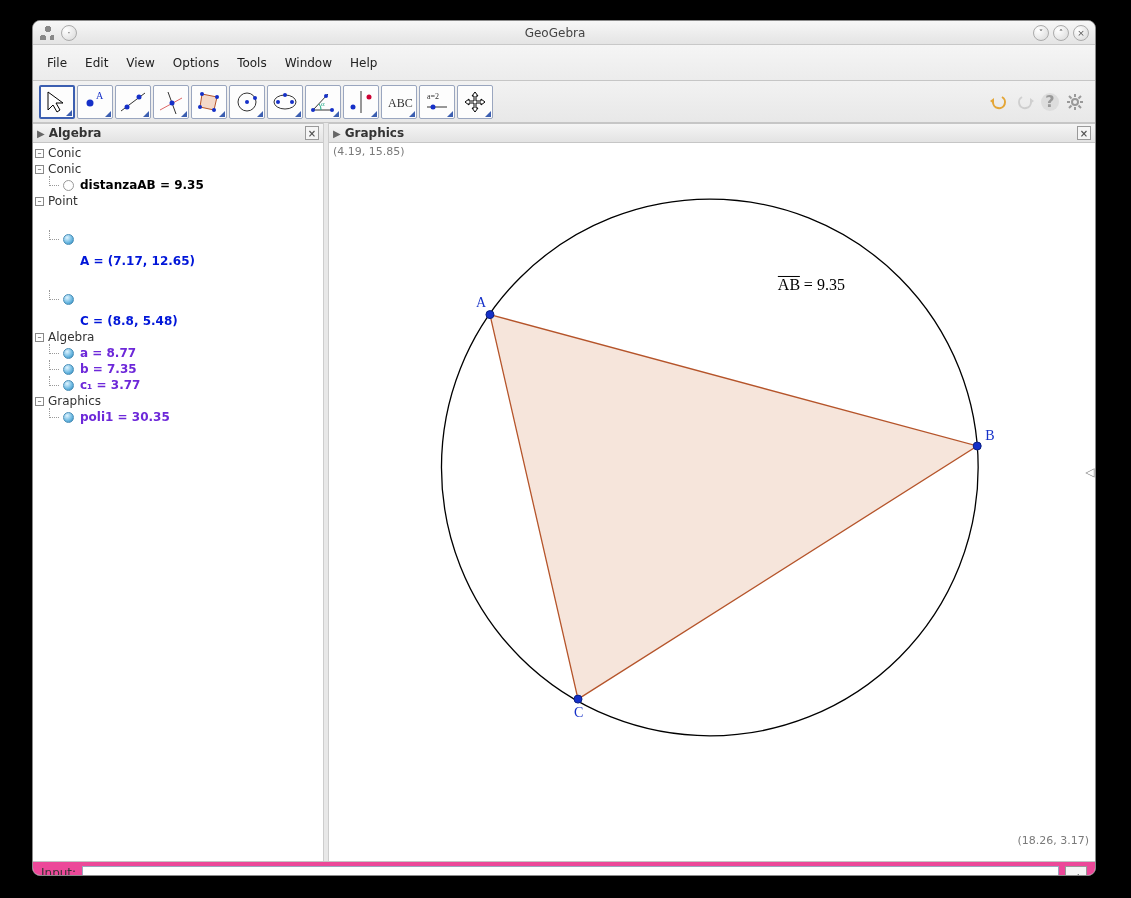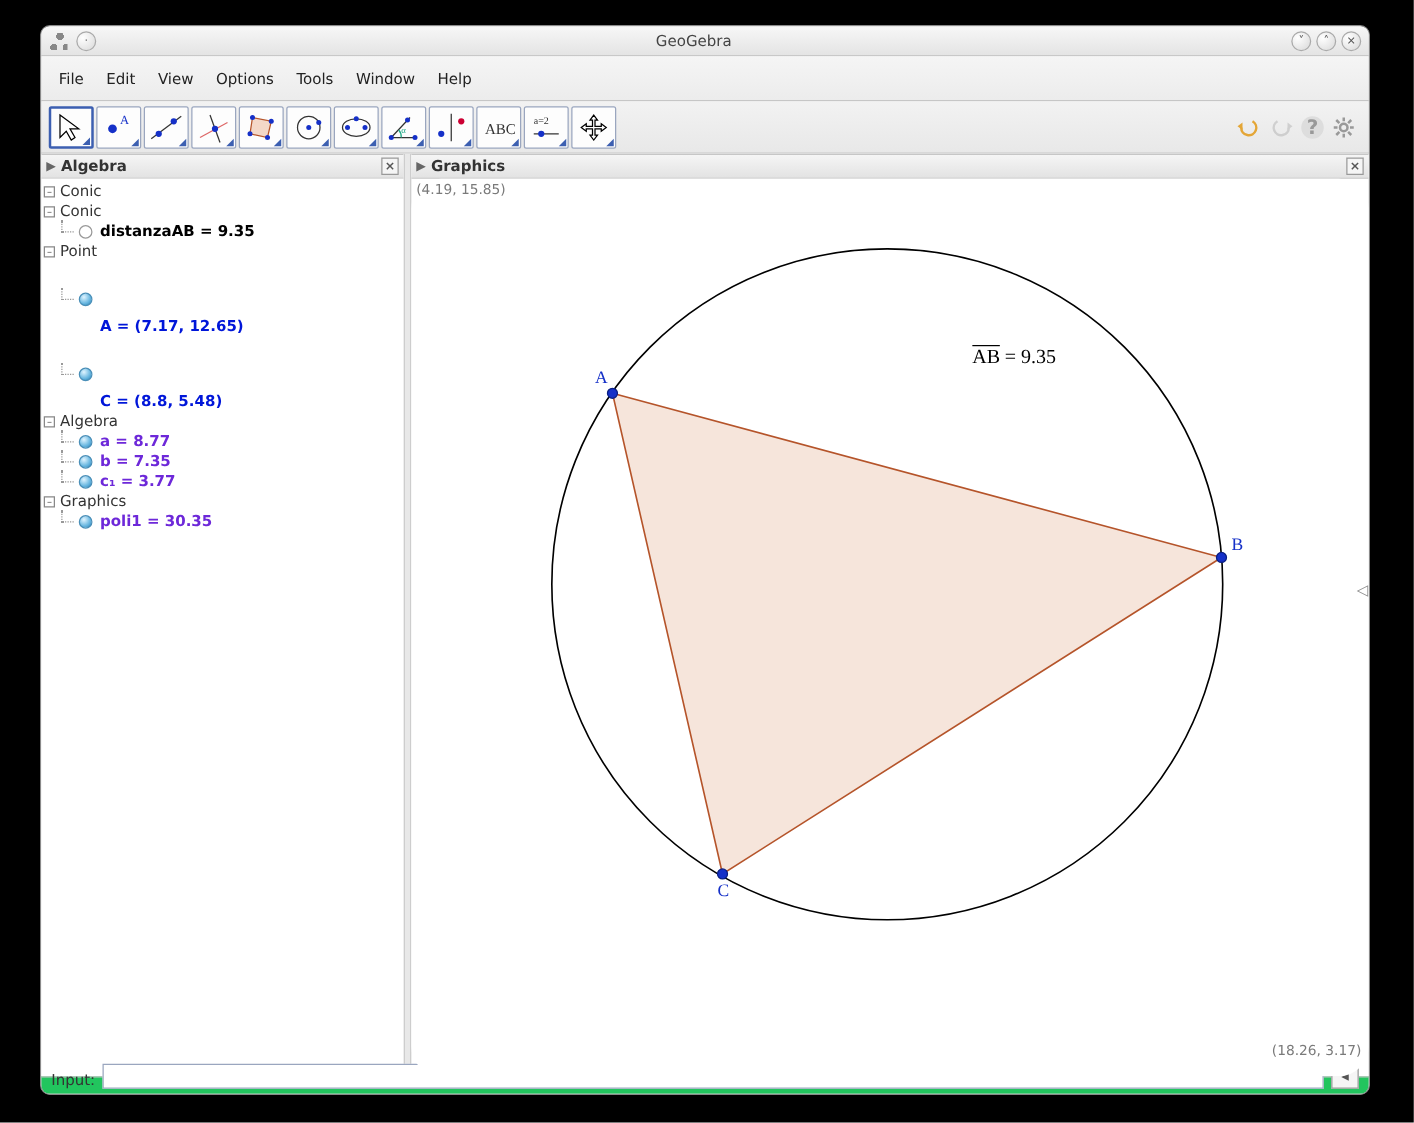--- a/index.html
+++ b/index.html
@@ -141,21 +141,21 @@
   .coord-tl { position:absolute; left:4px; top:2px; color:#7a7a7a; font-size:11px; }
   .coord-br { position:absolute; right:6px; bottom:14px; color:#7a7a7a; font-size:11px; }
   .side-tab {
     position:absolute; right:0; top:320px; width:10px; height:18px;
     display:flex; align-items:center; justify-content:center; color:#888;
   }
 
   
   .inputbar {
     height:14px; border-top:1px solid #c6c6c6;
-    background:#22c55e; display:flex; align-items:flex-end; padding:4px 8px; gap:6px;
+    background:#ec4899; display:flex; align-items:flex-start; padding:4px 8px; gap:6px;
   }
   .inputbar label { color:#333; }
   .inputbar input {
     flex:1; height:20px; border:1px solid #9aa6bf; background:#fff; padding:0 4px;
   }
   .in-btn {
     width:22px; height:20px; border:1px solid #999; background:#f5f5f5;
     display:flex; align-items:center; justify-content:center; color:#555;
   }
 

